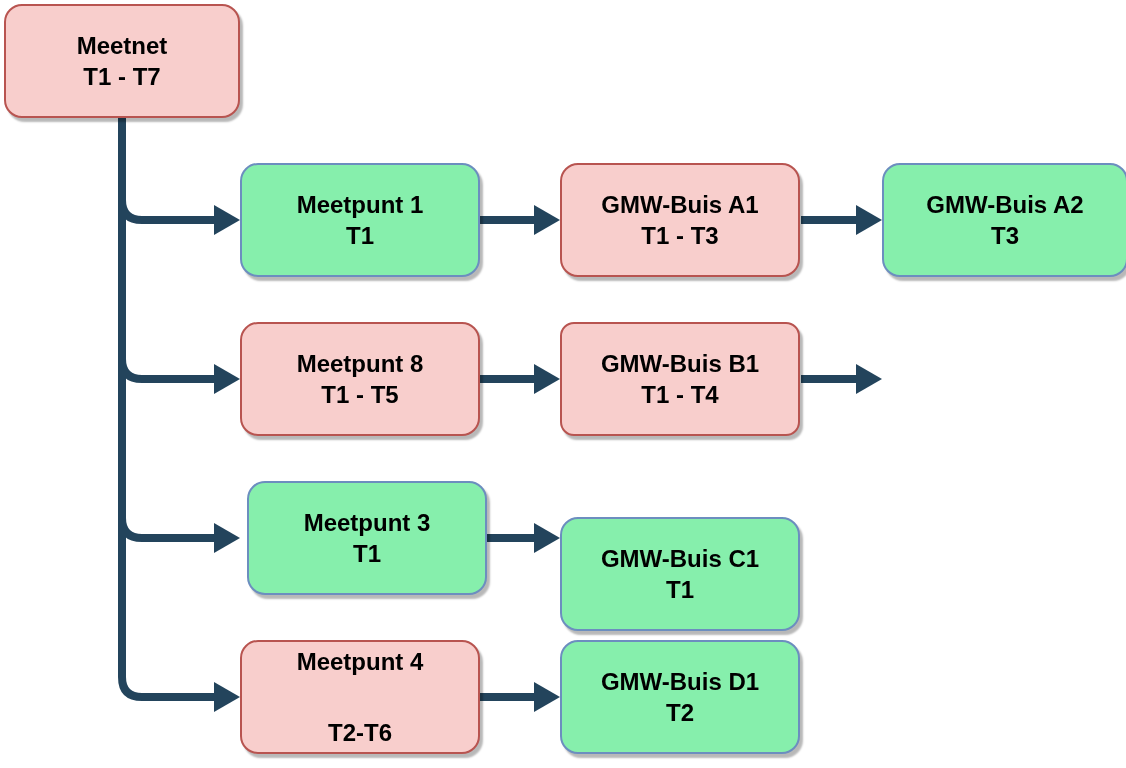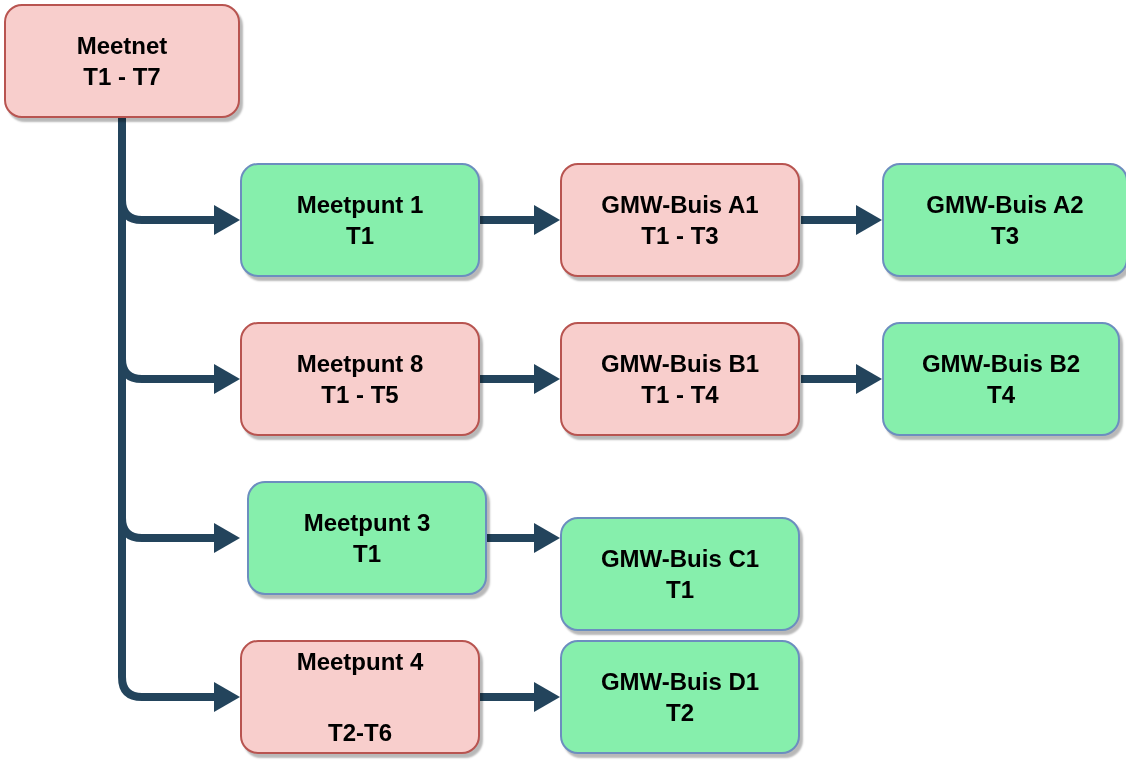--- a/index.html
+++ b/index.html
@@ -105,27 +105,23 @@
   </div>
   <div class="node blue" style="left:882px; top:163px; width:246px;">
     <div class="title">GMW-Buis A2</div>
     <div class="subtitle">T3</div>
   </div>
 
   <div class="node red" style="left:240px; top:322px;">
     <div class="title">Meetpunt 8</div>
     <div class="subtitle">T1 - T5</div>
   </div>
-  <div class="node red" style="left:560px; top:322px;">
+  <div class="node red" style="left:560px; top:322px;border-radius:14px;">
     <div class="title">GMW-Buis B1</div>
     <div class="subtitle">T1 - T4</div>
-  </div>
-  <div class="node blue" style="left:882px; top:322px; width:238px;">
-    <div class="title">GMW-Buis B2</div>
-    <div class="subtitle">T4</div>
   </div>
 
   <div class="node blue" style="left:247px; top:481px;">
     <div class="title">Meetpunt 3</div>
     <div class="subtitle">T1</div>
   </div>
   <div class="node blue" style="left:560px; top:481px;margin-top:36px;">
     <div class="title">GMW-Buis C1</div>
     <div class="subtitle">T1</div>
   </div>

